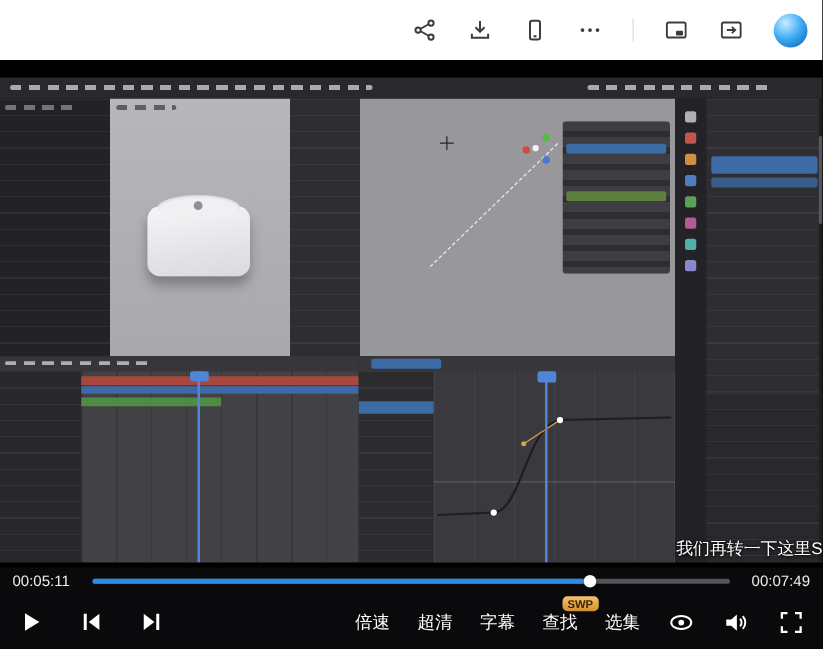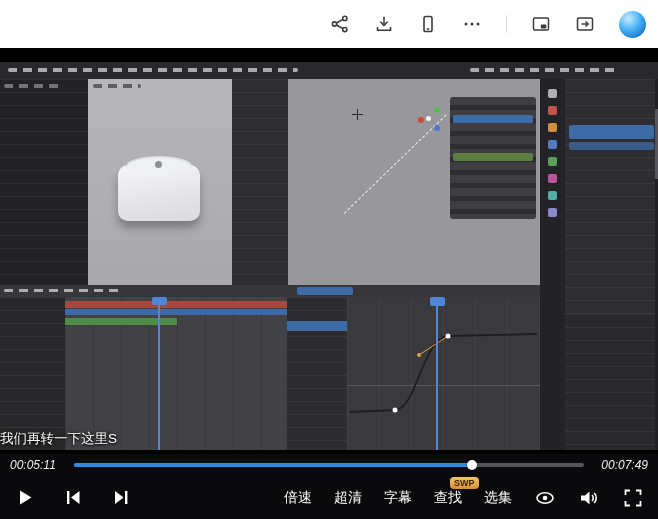--- a/index.html
+++ b/index.html
@@ -37,26 +37,26 @@
            background:linear-gradient(#26262b,#26262b) 50% 0/1px 11px no-repeat,
                       linear-gradient(#26262b,#26262b) 0 50%/11px 1px no-repeat; }
   .gdot { border-radius:50%; width:6px; height:6px; }
   .fpanel { background-color:rgba(41,41,46,.96); border-radius:3px; }
   .bl-object { background:linear-gradient(170deg,#f6f6f8,#d9d9de); border-radius:10px;
                box-shadow:0 7px 9px rgba(0,0,0,.28); }
   .obj-top { background:#eff0f2; border-radius:50%; box-shadow:inset 0 1px 2px rgba(0,0,0,.12); }
   .obj-dot { background:#8f8f96; border-radius:50%; }
   .tabdot { width:9px; height:9px; border-radius:2px; }
 
-  .subtitle { position:absolute; left:0; right:0; bottom:6px; text-align:left; color:#fff;
+  .subtitle { position:absolute; left:0; right:0; bottom:6px; text-align:right; color:#fff;
               font-size:13.5px; text-shadow:0 1px 2px rgba(0,0,0,.95), 0 0 4px rgba(0,0,0,.8); }
 
   
   .progressrow { position:absolute; left:0; top:454px; width:658px; height:22px;
-                 display:flex; align-items:center; padding:0 10px; gap:8px;font-style:italic; }
+                 display:flex; align-items:center; padding:0 10px; gap:8px; }
   .time { color:#eee; font-size:12px; width:56px; flex:none; }
   .time.right { text-align:right; }
   .track { flex:1; height:4px; border-radius:2px; background:#55555a; position:relative; cursor:pointer; }
   .fill { position:absolute; left:0; top:0; bottom:0; border-radius:2px; background:#2b8cec; }
   .knob { position:absolute; right:-5px; top:50%; transform:translateY(-50%);
           width:10px; height:10px; border-radius:50%; background:#fff; cursor:pointer;
           box-shadow:0 0 3px rgba(0,0,0,.5); }
 
   
   .controls { position:absolute; left:0; top:476px; width:658px; height:43px; background:#0a0a0c;

